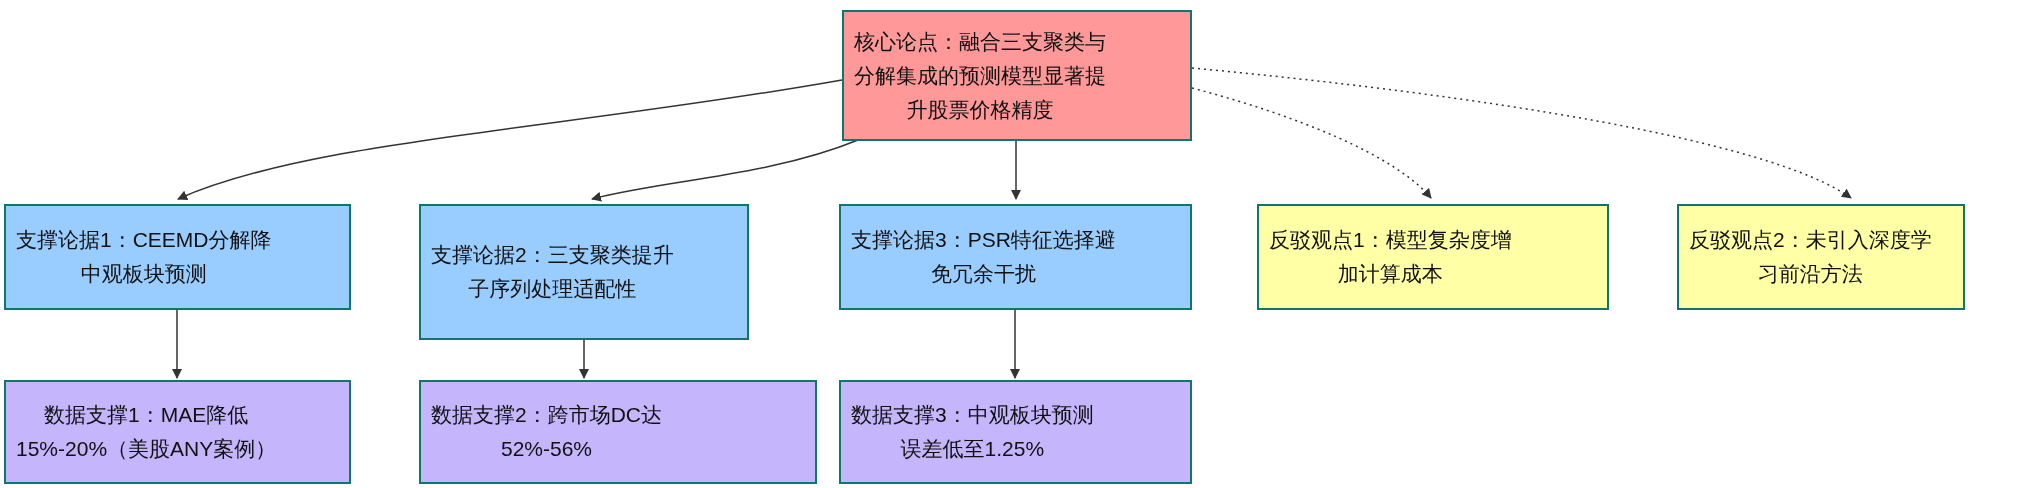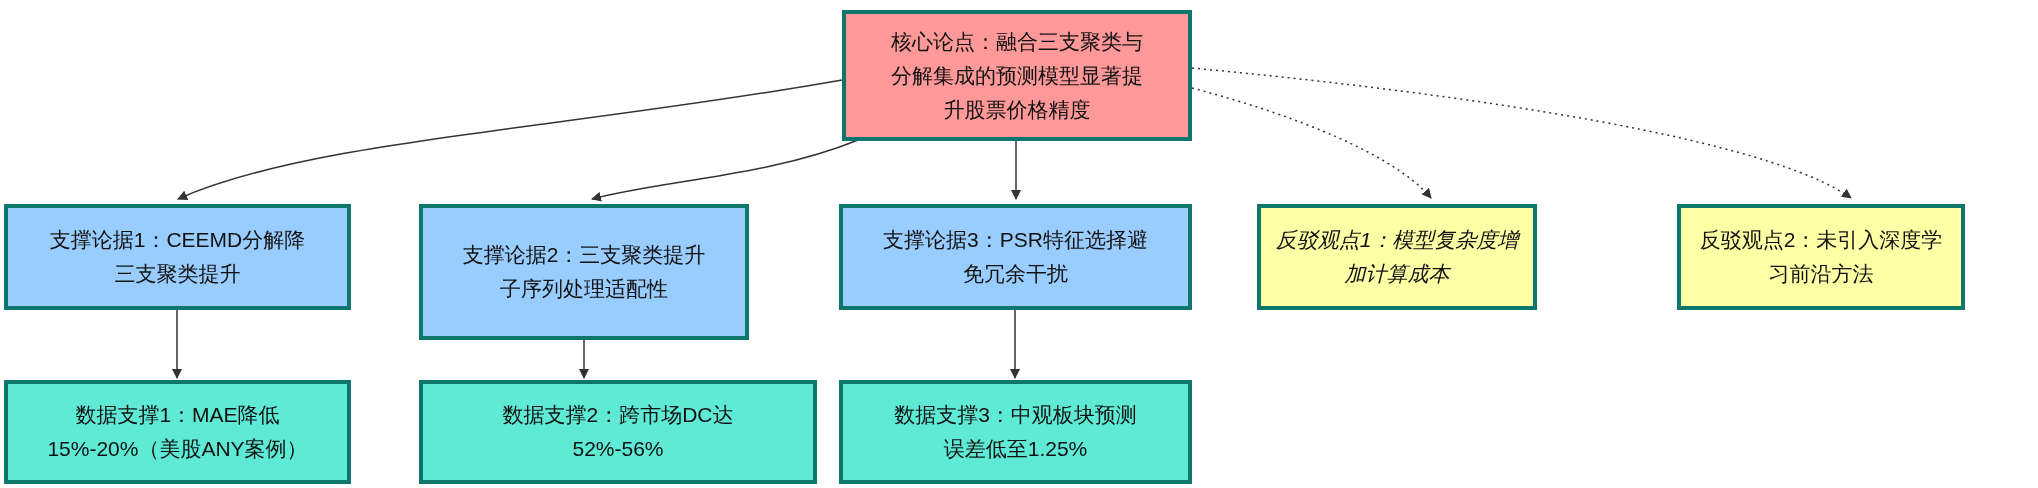--- a/index.html
+++ b/index.html
@@ -16,38 +16,38 @@
   }
   #edges {
     position: absolute;
     left: 0;
     top: 0;
     pointer-events: none;
   }
   .node {
     position: absolute;
     box-sizing: border-box;
-    border: 4px solid #0f766e;
+    border: 2px solid #0f766e;
     display: flex;
     align-items: center;
-    justify-content: center;
+    justify-content: flex-start;
     text-align: center;
     font-size: 21px;
     line-height: 34px;
     color: #111111;
   }
   .node span {
     white-space: pre-line;
     display: block;
     padding: 0 10px;
   }
   .node.core     { background: #ff9999; }
   .node.support  { background: #99ccff; }
   .node.rebuttal { background: #ffffa6; }
-  .node.datanode { background: #5eead4; }
+  .node.datanode { background: #c4b5fd; }
 </style>
 </head>
 <body>
 
 <div id="canvas">
 
   <svg id="edges" width="2038" height="488" viewBox="0 0 2038 488">
     <defs>
       <marker id="arrow" markerWidth="10" markerHeight="10" refX="9" refY="5" orient="auto" markerUnits="userSpaceOnUse">
         <path d="M0,0 L10,5 L0,10 z" fill="#333333"></path>
@@ -72,34 +72,34 @@
   </svg>
 
   <div class="node core" style="left:842px; top:10px; width:350px; height:131px;">
     <span>核心论点：融合三支聚类与
 分解集成的预测模型显著提
 升股票价格精度</span>
   </div>
 
   <div class="node support" style="left:4px; top:204px; width:347px; height:106px;">
     <span>支撑论据1：CEEMD分解降
-三支聚类提升</span>
+中观板块预测</span>
   </div>
 
   <div class="node support" style="left:419px; top:204px; width:330px; height:136px;">
     <span>支撑论据2：三支聚类提升
 子序列处理适配性</span>
   </div>
 
   <div class="node support" style="left:839px; top:204px; width:353px; height:106px;">
     <span>支撑论据3：PSR特征选择避
 免冗余干扰</span>
   </div>
 
-  <div class="node rebuttal" style="left:1257px; top:204px; width:280px; height:106px;font-style:italic;">
+  <div class="node rebuttal" style="left:1257px; top:204px; width:352px; height:106px;">
     <span>反驳观点1：模型复杂度增
 加计算成本</span>
   </div>
 
   <div class="node rebuttal" style="left:1677px; top:204px; width:288px; height:106px;">
     <span>反驳观点2：未引入深度学
 习前沿方法</span>
   </div>
 
   <div class="node datanode" style="left:4px; top:380px; width:347px; height:104px;">

